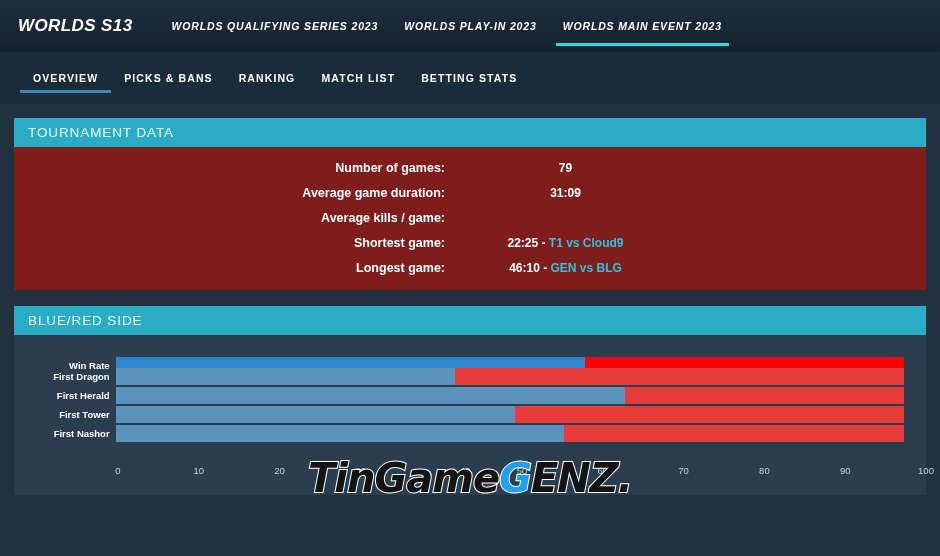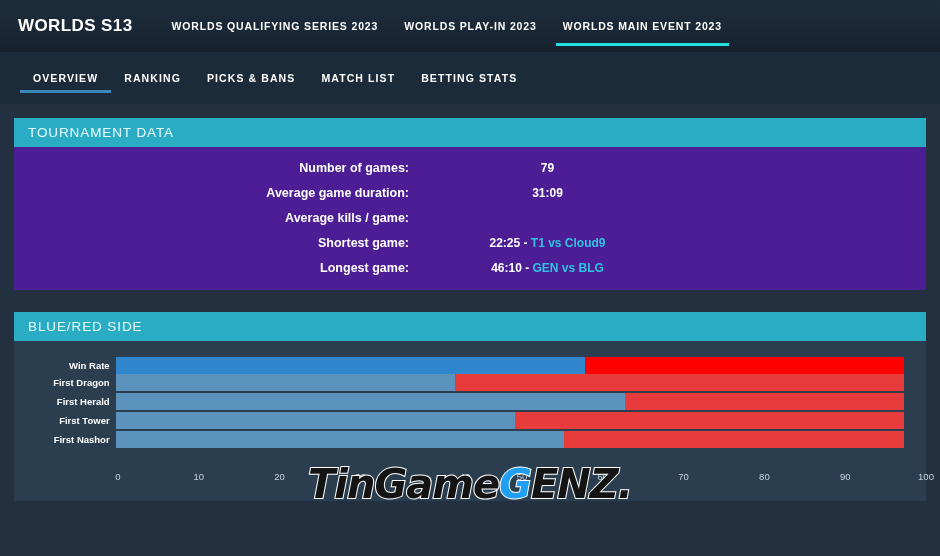--- a/index.html
+++ b/index.html
@@ -11,20 +11,21 @@
   }
 
   
   .topbar {
     position: relative;
     height: 52px;
     background: linear-gradient(180deg, #1e2d3c 0%, #1a2836 55%, #16222e 100%);
     display: flex;
     align-items: center;
     padding-left: 18px;
+    font-style: italic;
   }
   .brand {
     color: #ffffff;
     font-size: 17px;
     font-weight: bold;
     letter-spacing: 0.4px;
     white-space: nowrap;
   }
   .topnav { display: flex; align-items: stretch; height: 52px; margin-left: 26px; }
   .topnav-item {
@@ -78,29 +79,29 @@
   }
   .subnav-item.active .underline2 { display: block; }
 
   
   .page {
     padding: 14px 14px 0 14px;
     background: #22303f;
     height: 452px;
   }
 
-  .panel { margin-bottom: 22px; }
+  .panel { margin-bottom: 16px; }
   .panel-head {
     background: #2aadc4;
     color: #e8fbff;
     font-size: 13.5px;
     letter-spacing: 0.9px;
     padding: 7px 14px;
   }
-  .panel-body { background: #4c1d95; }
+  .panel-body { background: #7f1d1d; padding-left: 36px; }
 
   
   .data-row {
     display: flex;
     align-items: center;
     height: 25px;
   }
   .data-label {
     width: 405px;
     text-align: right;
@@ -212,25 +213,25 @@
     </div>
   </div>
 </div>
 
 <div class="subbar">
   <div class="subnav-item active">
     <span>OVERVIEW</span>
     <span class="underline2"></span>
   </div>
   <div class="subnav-item">
+    <span>PICKS &amp; BANS</span>
+
+  </div>
+  <div class="subnav-item">
     <span>RANKING</span>
-
-  </div>
-  <div class="subnav-item">
-    <span>PICKS &amp; BANS</span>
 
   </div>
   <div class="subnav-item">
     <span>MATCH LIST</span>
 
   </div>
   <div class="subnav-item">
     <span>BETTING STATS</span>
 
   </div>
@@ -270,21 +271,21 @@
 
       <div class="tbl-pad-bot"></div>
     </div>
   </div>
 
   <div class="panel">
     <div class="panel-head">BLUE/RED SIDE</div>
     <div class="chart-body">
 
       <div class="chart-area" id="plot">
-          <div class="bar-row hl" style="top: 2px;">
+          <div class="bar-row hl" style="top: 8px;">
             <div class="bar-label">Win Rate</div>
             <div class="bar-track">
               <div class="seg-blue" style="width: 59.5%;"></div>
               <div class="seg-red" style="width: 40.5%;"></div>
             </div>
           </div>
           <div class="bar-row" style="top: 19px;">
             <div class="bar-label">First Dragon</div>
             <div class="bar-track">
               <div class="seg-blue" style="width: 43%;"></div>

